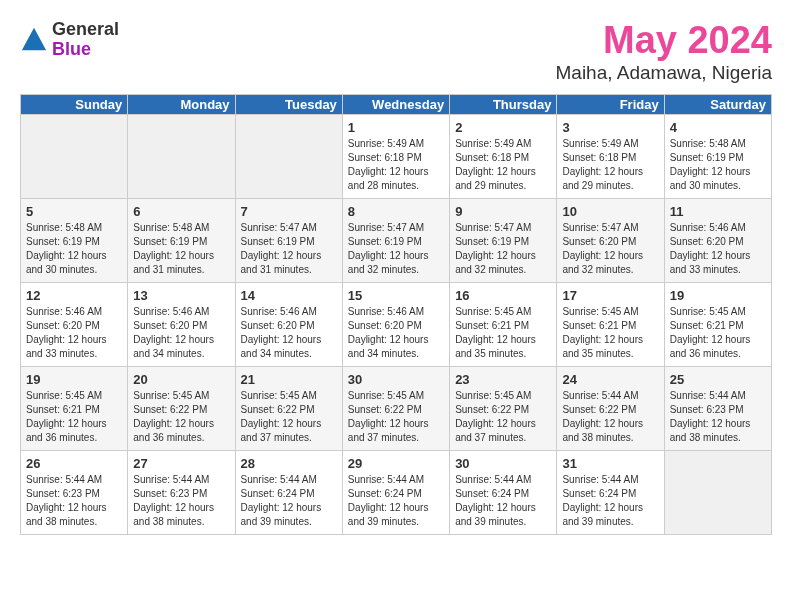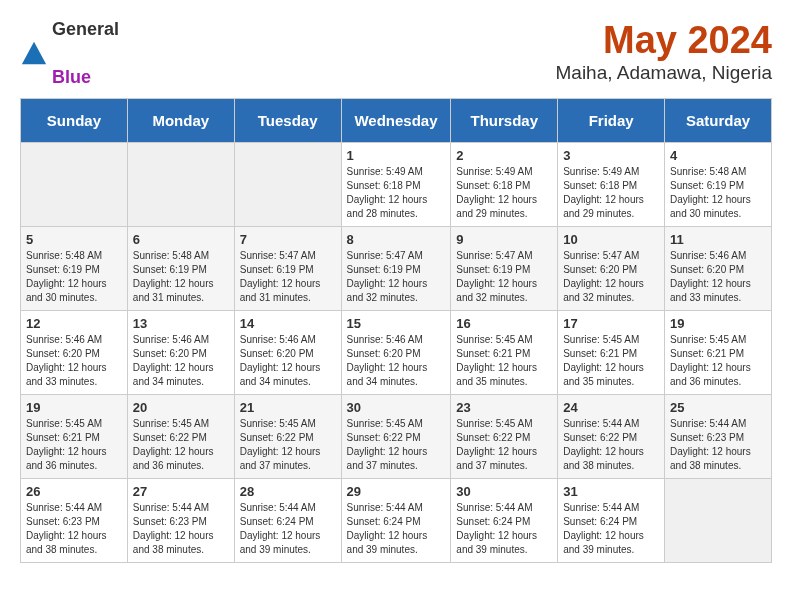--- a/index.html
+++ b/index.html
@@ -18,21 +18,20 @@
     }
     .logo {
       display: flex;
       align-items: center;
       gap: 4px;
     }
     .logo-text {
       display: flex;
       flex-direction: column;
       line-height: 1.1;
-      gap: 28px;
     }
     .logo-general {
       font-size: 18px;
       font-weight: bold;
       color: #333;
     }
     .logo-blue {
       font-size: 18px;
       font-weight: bold;
       color: #a21caf;
@@ -40,40 +39,40 @@
     .logo-icon {
       width: 28px;
       height: 28px;
     }
     .title-area {
       text-align: right;
     }
     .month-title {
       font-size: 38px;
       font-weight: bold;
-      color: #c2410c;
+      color: #ec4899;
       line-height: 1.1;
     }
     .location {
       font-size: 19px;
       color: #333;
     }
     table {
       width: 100%;
       border-collapse: collapse;
       font-size: 11px;
     }
     thead tr {
       background-color: #2a6db5;
       color: #fff;
     }
     thead th {
-      padding: 13px 5px;
-      text-align: center;
-      font-size: 15px;
+      padding: 2px 5px;
+      text-align: right;
+      font-size: 13px;
       font-weight: bold;
       border: 1px solid #ccc;
     }
     tbody tr {
       vertical-align: top;
     }
     tbody td {
       border: 1px solid #ccc;
       padding: 5px 5px;
       min-height: 80px;

